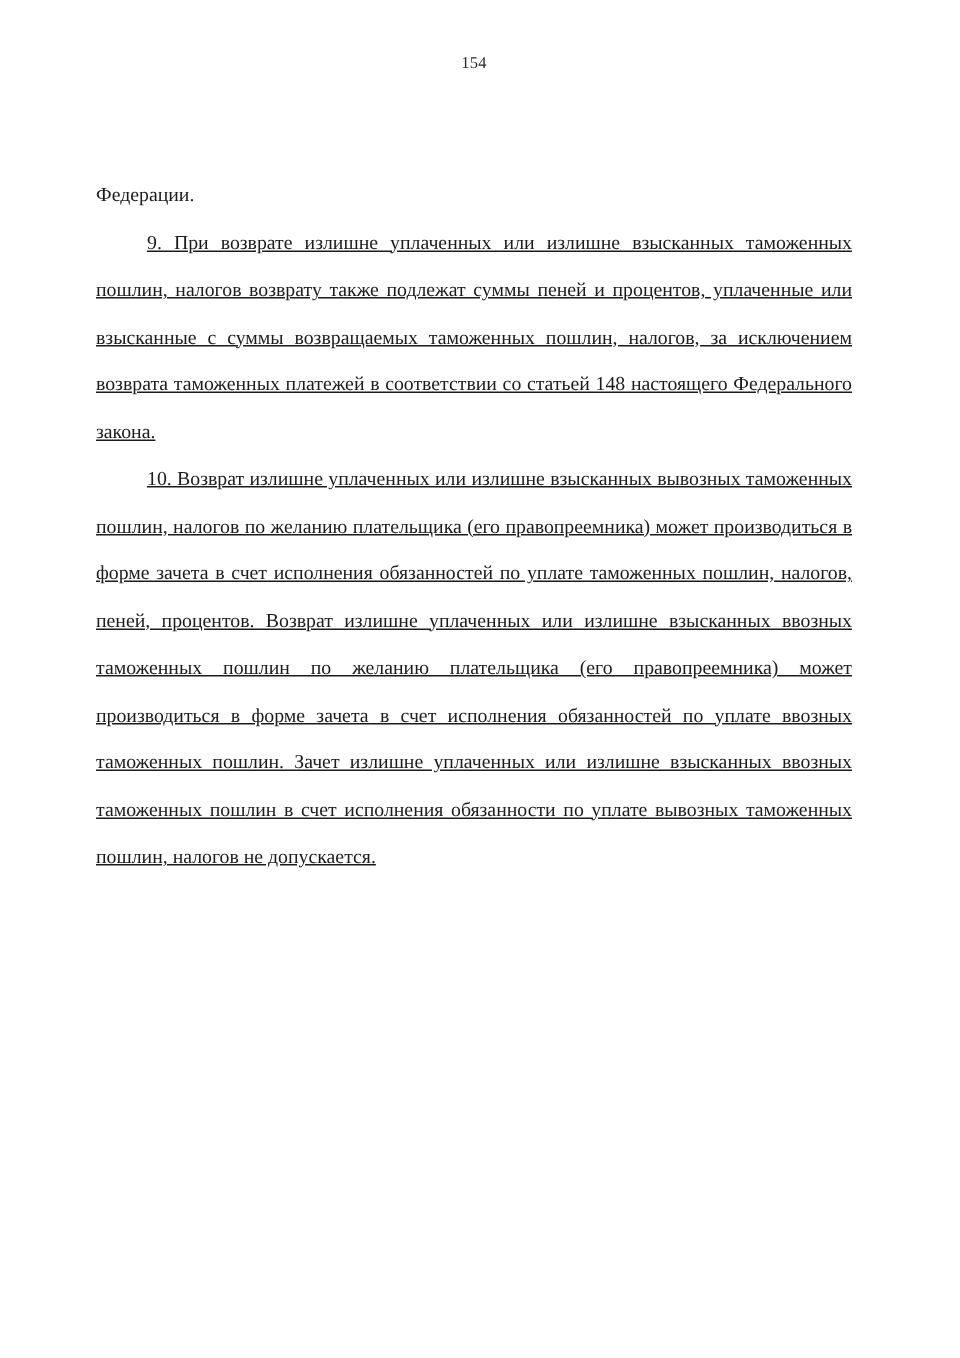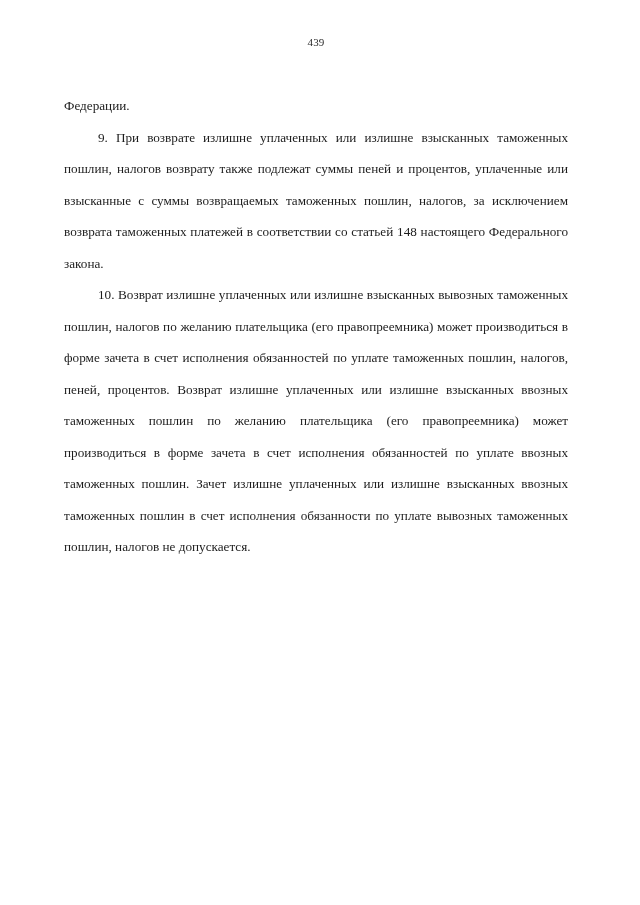--- a/index.html
+++ b/index.html
@@ -23,33 +23,34 @@
     position: relative;
   }
   .page-number {
     text-align: center;
     font-size: 11px;
     color: #2b2b2b;
     margin: 6px 0 0 0;
     letter-spacing: 0.2px;
   }
   .doc-body {
-    margin-top: 42px;
+    margin-top: 66px;
   }
   p.para {
     margin: 0 0 0 0;
     font-size: 13.2px;
     line-height: 31.5px;
     text-align: justify;
     text-justify: inter-word;
     color: #1c1c1c;
     hyphens: none;
   }
   p.para.indent {
     text-indent: 34px;
+    text-decoration: underline;
   }
   p.para.nogap {
     text-indent: 0;
   }
   .para + .para {
     margin-top: 0px;
   }
   
   p.para:after {
     content: "";
@@ -58,21 +59,21 @@
   }
   p.para.last-natural:after {
     content: none;
   }
 </style>
 </head>
 <body>
 
 <div class="page">
 
-  <div class="page-number">439</div>
+  <div class="page-number">154</div>
 
   <div class="doc-body">
 
     <p class="para nogap last-natural">Федерации.</p>
 
     <p class="para indent last-natural">9. При возврате излишне уплаченных или излишне взысканных таможенных пошлин, налогов возврату также подлежат суммы пеней и процентов, уплаченные или взысканные с суммы возвращаемых таможенных пошлин, налогов, за исключением возврата таможенных платежей в соответствии со статьей 148 настоящего Федерального закона.</p>
 
     <p class="para indent last-natural">10. Возврат излишне уплаченных или излишне взысканных вывозных таможенных пошлин, налогов по желанию плательщика (его правопреемника) может производиться в форме зачета в счет исполнения обязанностей по уплате таможенных пошлин, налогов, пеней, процентов. Возврат излишне уплаченных или излишне взысканных ввозных таможенных пошлин по желанию плательщика (его правопреемника) может производиться в форме зачета в счет исполнения обязанностей по уплате ввозных таможенных пошлин. Зачет излишне уплаченных или излишне взысканных ввозных таможенных пошлин в счет исполнения обязанности по уплате вывозных таможенных пошлин, налогов не допускается.</p>
 
 

